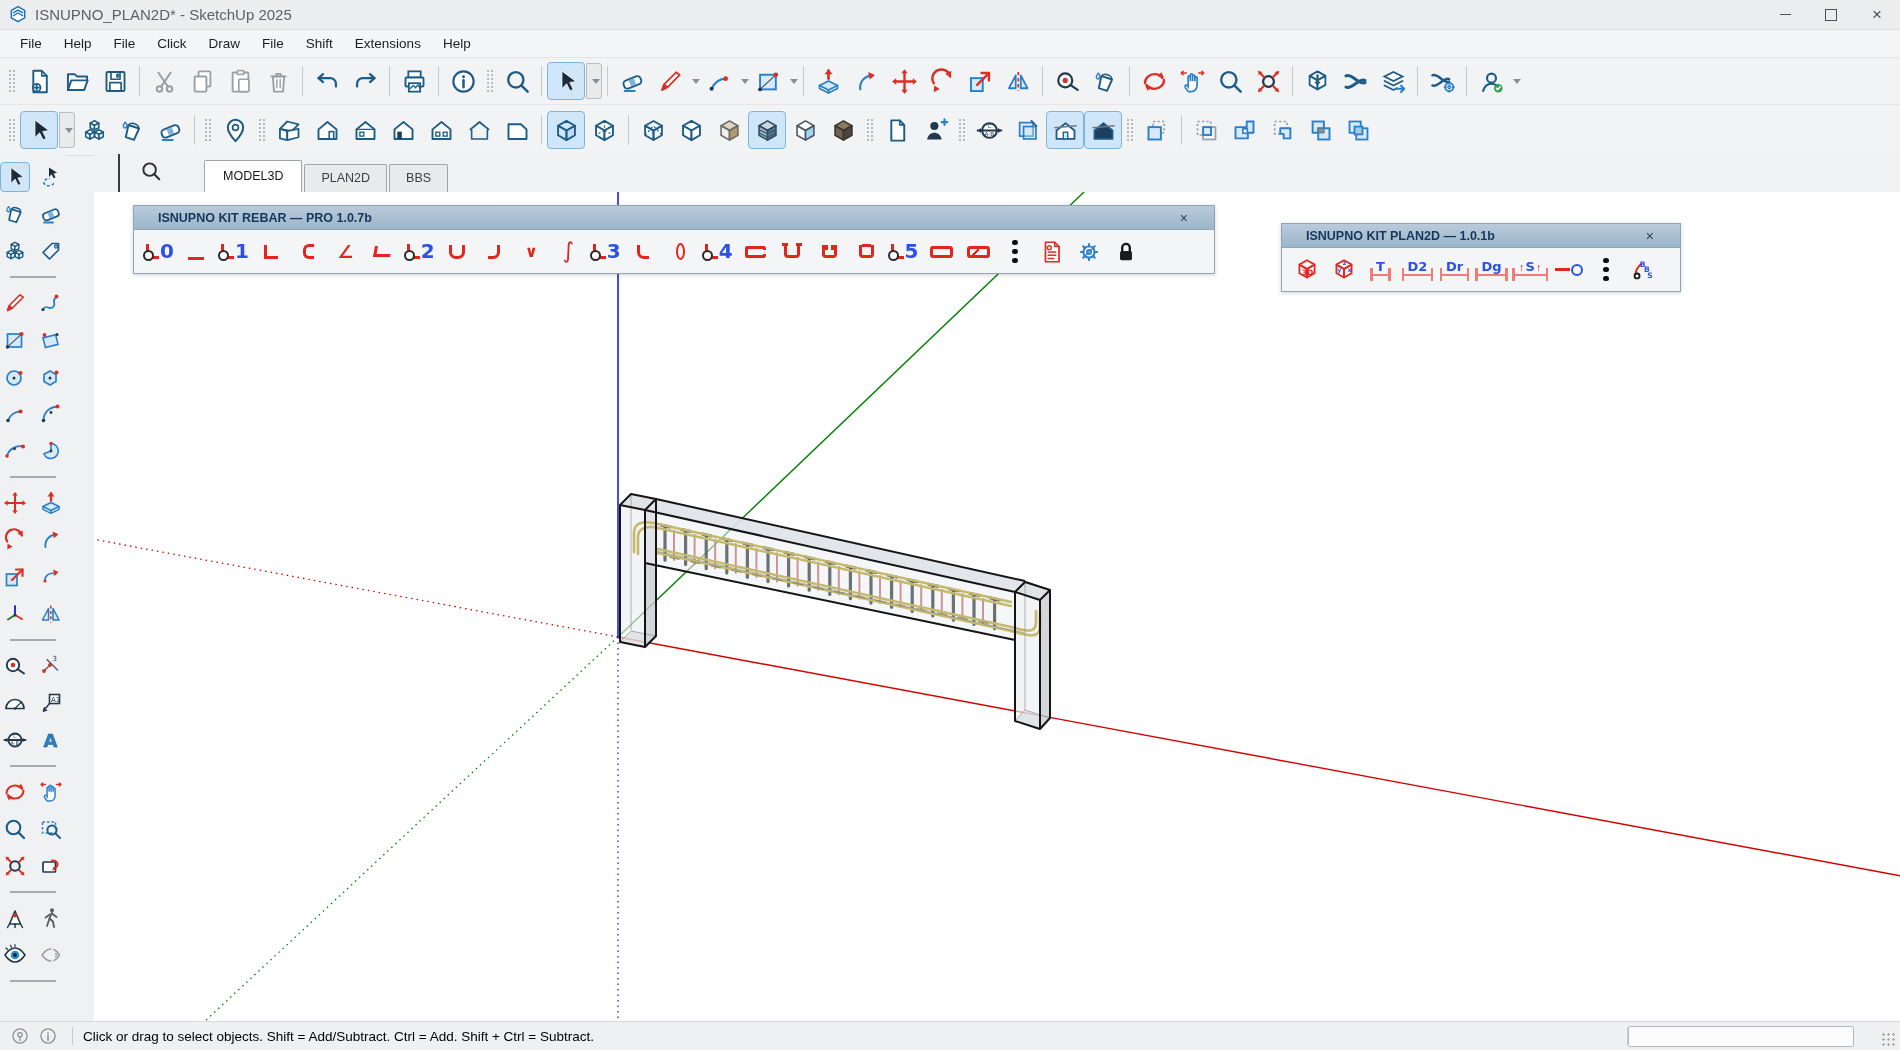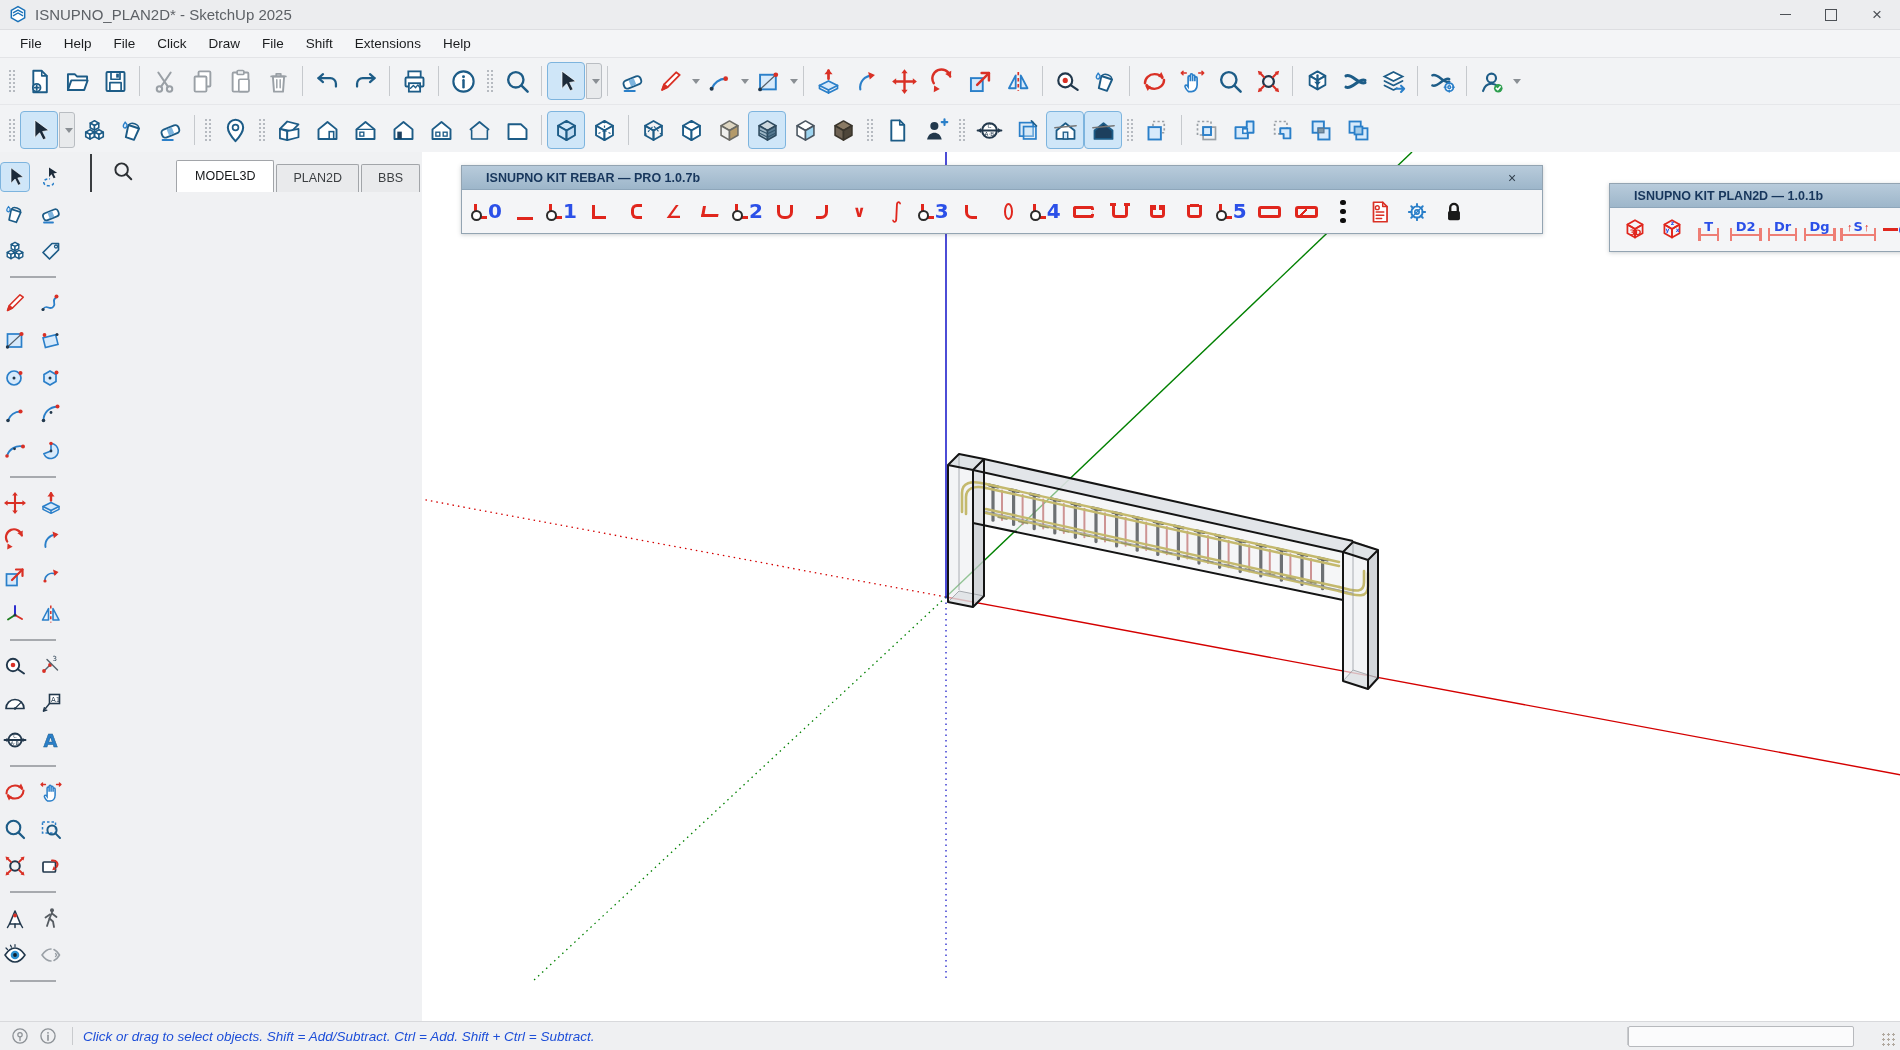--- a/index.html
+++ b/index.html
@@ -36,21 +36,21 @@
 
   
   .main{position:absolute;top:152px;left:0;right:0;bottom:28px;display:flex;}
   .palette{width:66px;background:#f0f1f3;padding-top:10px;display:flex;flex-direction:column;align-items:center;gap:7px;flex:none;}
   .prow{display:flex;gap:6px;}
   .pbtn{width:28px;height:28px;display:flex;align-items:center;justify-content:center;border-radius:4px;border:1px solid transparent;}
   .pbtn.active{background:#cfe6f8;border:1px solid #7db4de;}
   .pbtn .ic{width:24px;height:24px;display:block;}
   .pdiv{width:46px;height:2px;background:#a7aaae;margin:3px 0;}
 
-  .workcol{flex:1;display:flex;position:relative;}
+  .workcol{flex:1;display:flex;flex-direction:column;position:relative;margin-left:28px;}
   .tabstrip{height:40px;background:#f0f1f3;display:flex;align-items:flex-end;position:relative;flex:none;}
   .tabstrip .darkline{position:absolute;left:24px;top:2px;bottom:0;width:2px;background:#3a3d40;}
   .tab-search{position:absolute;left:46px;top:8px;width:22px;height:22px;}
   .tabs{display:flex;margin-left:110px;align-items:flex-end;}
   .tab{font-size:12.5px;color:#3c3f42;background:#e9eaec;border:1px solid #a2a5a9;border-bottom:none;padding:6px 16px 7px;margin-right:2px;border-radius:2px 2px 0 0;}
   .tab.active{background:#ffffff;color:#141618;padding:8px 18px 9px;position:relative;z-index:2;}
 
   .viewport{flex:1;background:#ffffff;position:relative;overflow:hidden;}
   .viewport svg.canvas{position:absolute;left:0;top:0;}
 
@@ -104,21 +104,21 @@
   .p2lead{display:inline-flex;align-items:center;}
   .p2lead .ln{width:15px;height:2.5px;background:#e0261d;}
   .p2lead .ci{width:8px;height:8px;border:2px solid #2b50e8;border-radius:50%;margin-left:1px;}
   .vdots{display:inline-flex;flex-direction:column;gap:3.5px;padding:0 4px;}
   .vdots i{width:5.5px;height:5.5px;background:#0d0d0d;border-radius:50%;}
 
   
   .statusbar{position:absolute;left:0;right:0;bottom:0;height:28px;background:#eff0f2;border-top:1px solid #d8d9dc;display:flex;align-items:center;}
   .statusbar .sic{width:20px;height:20px;margin-left:10px;}
   .statusbar .ssep{width:1px;height:18px;background:#c9cbce;margin:0 10px 0 14px;}
-  .status-msg{font-size:13.5px;color:#1d4ed8;font-style:italic;}
+  .status-msg{font-size:13.5px;color:#000000;}
   .meas-sep{position:absolute;right:272px;width:1px;height:18px;background:#c9cbce;}
   .meas-box{position:absolute;right:46px;width:214px;height:19px;border:1px solid #b7b9bd;border-radius:2px;background:#fbfbfc;font-size:12px;padding:0 5px;color:#333;outline:none;}
   .corner-grip{position:absolute;right:4px;bottom:3px;width:15px;height:15px;
         background-image:radial-gradient(circle,#b0a89e 1.1px,transparent 1.3px);background-size:5px 5px;}
 </style>
 </head>
 <body>
 
 <div class="app">
 

